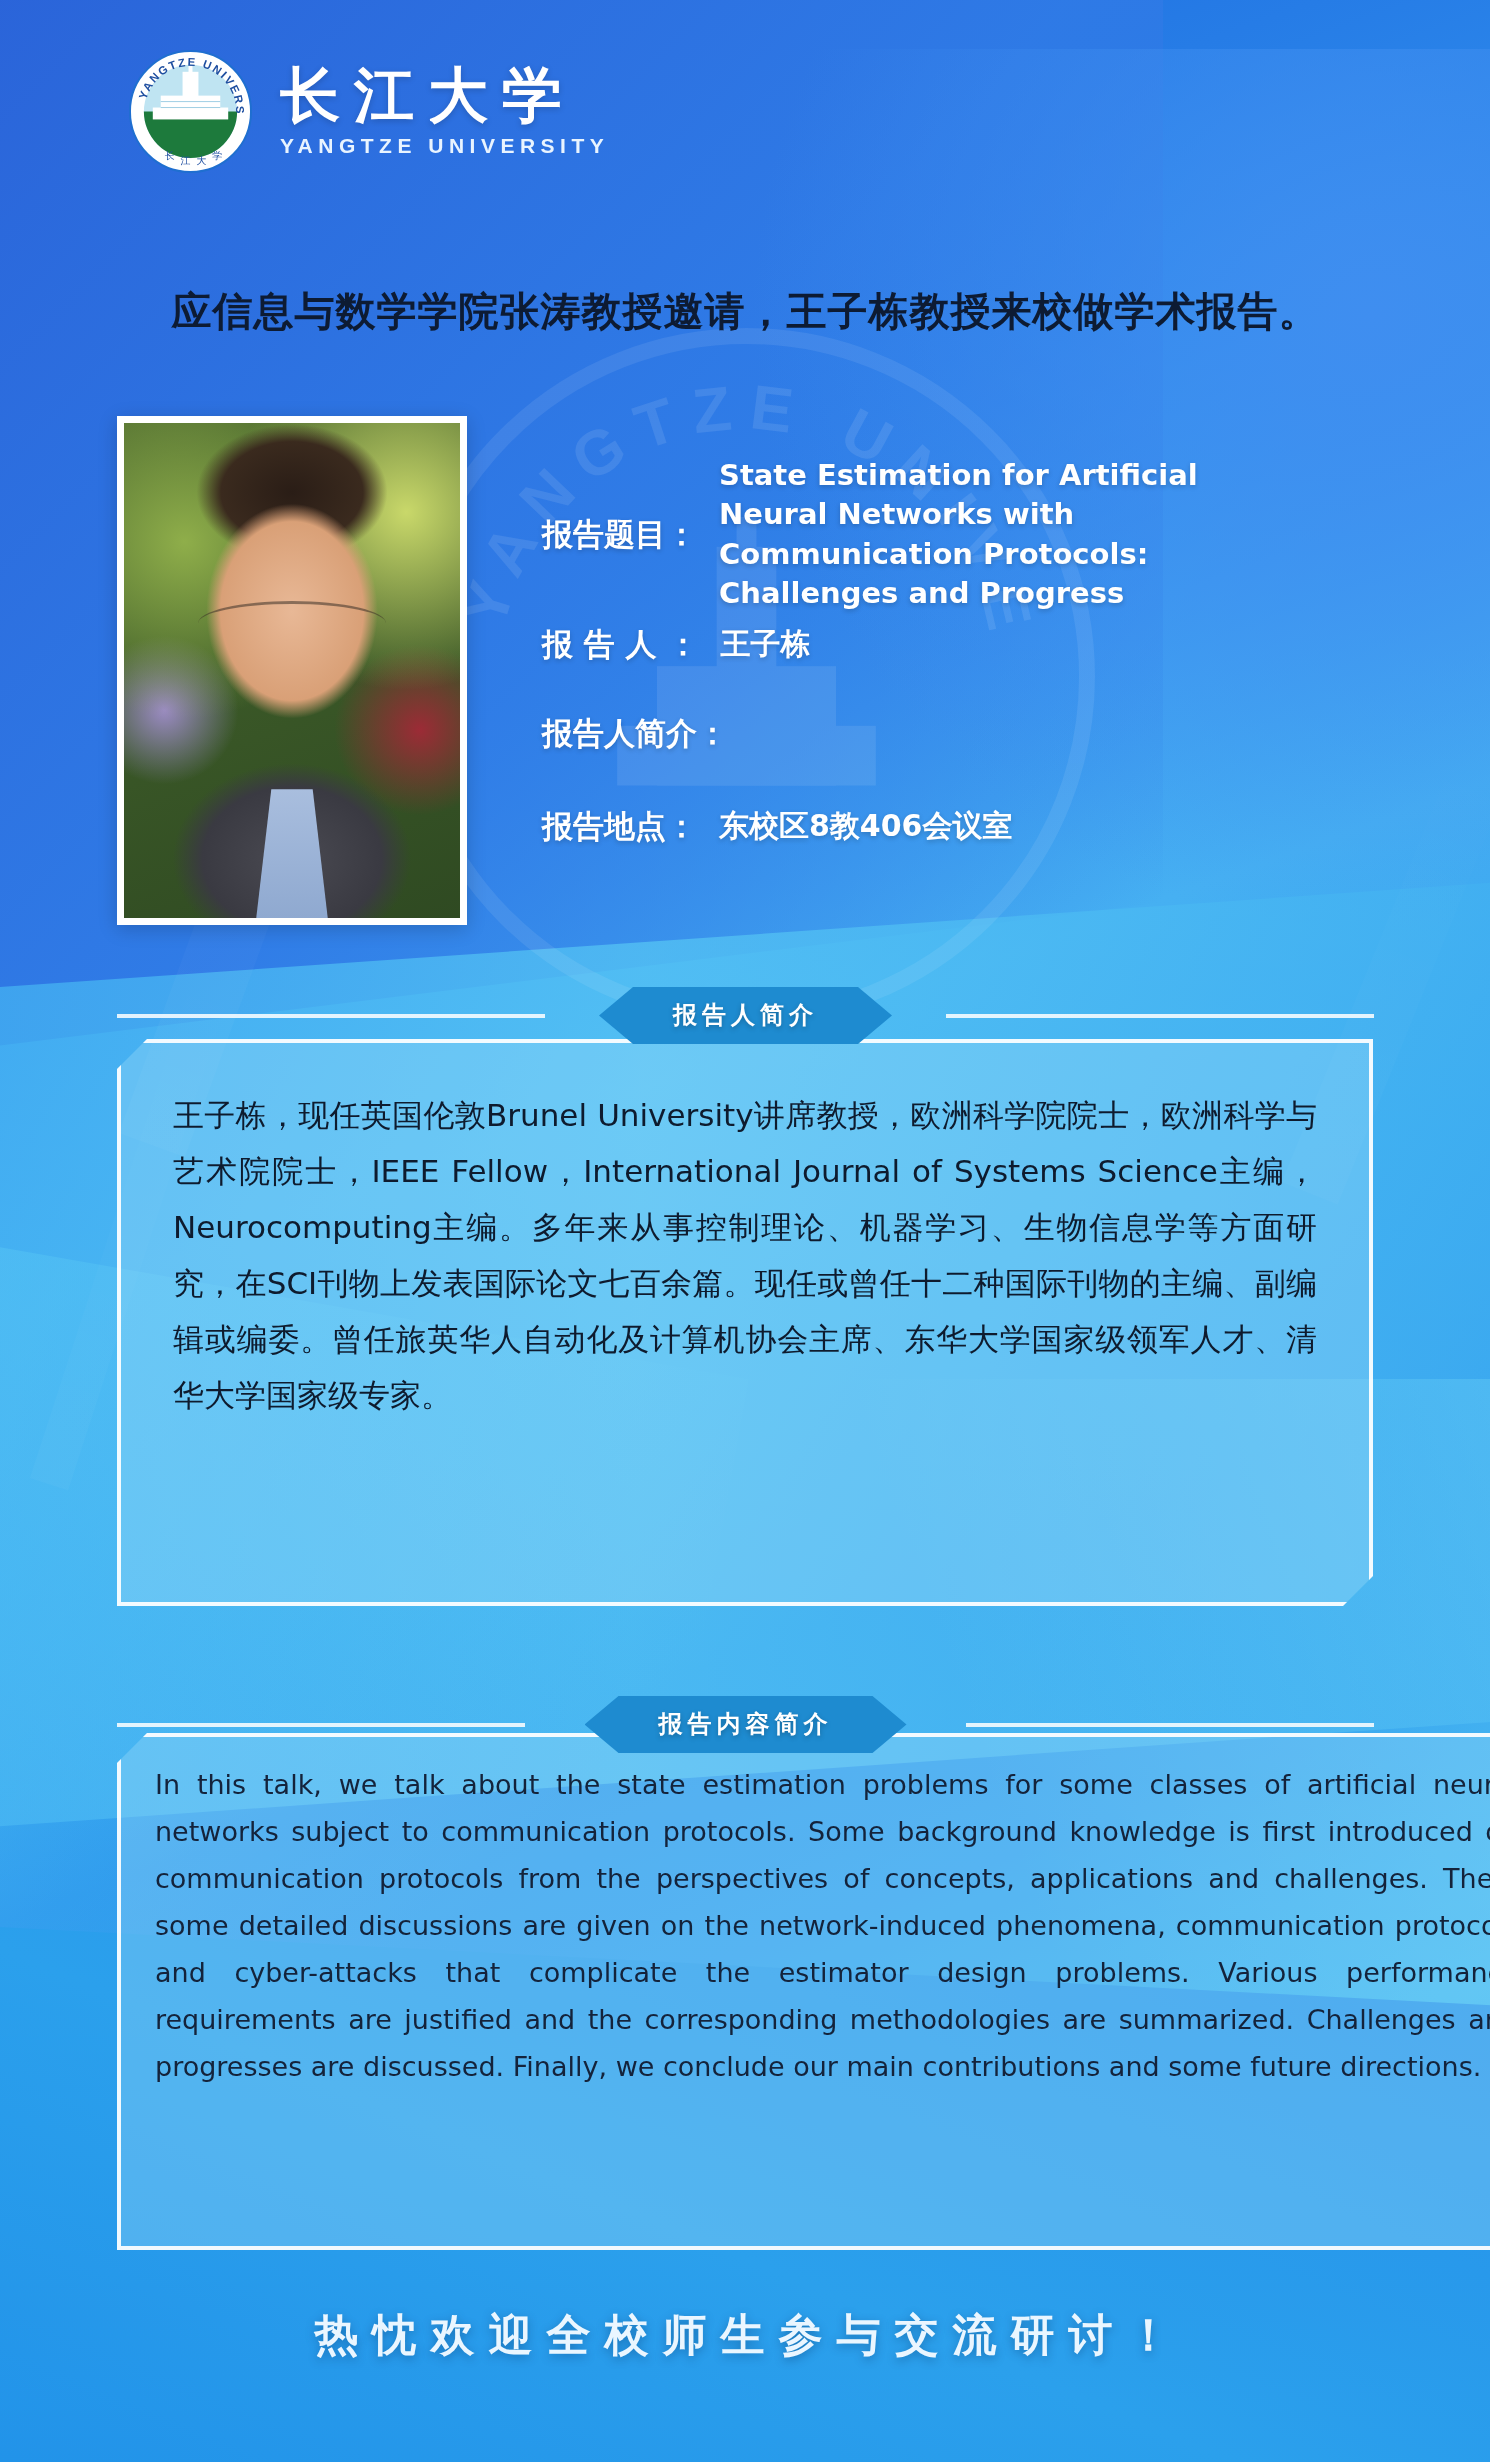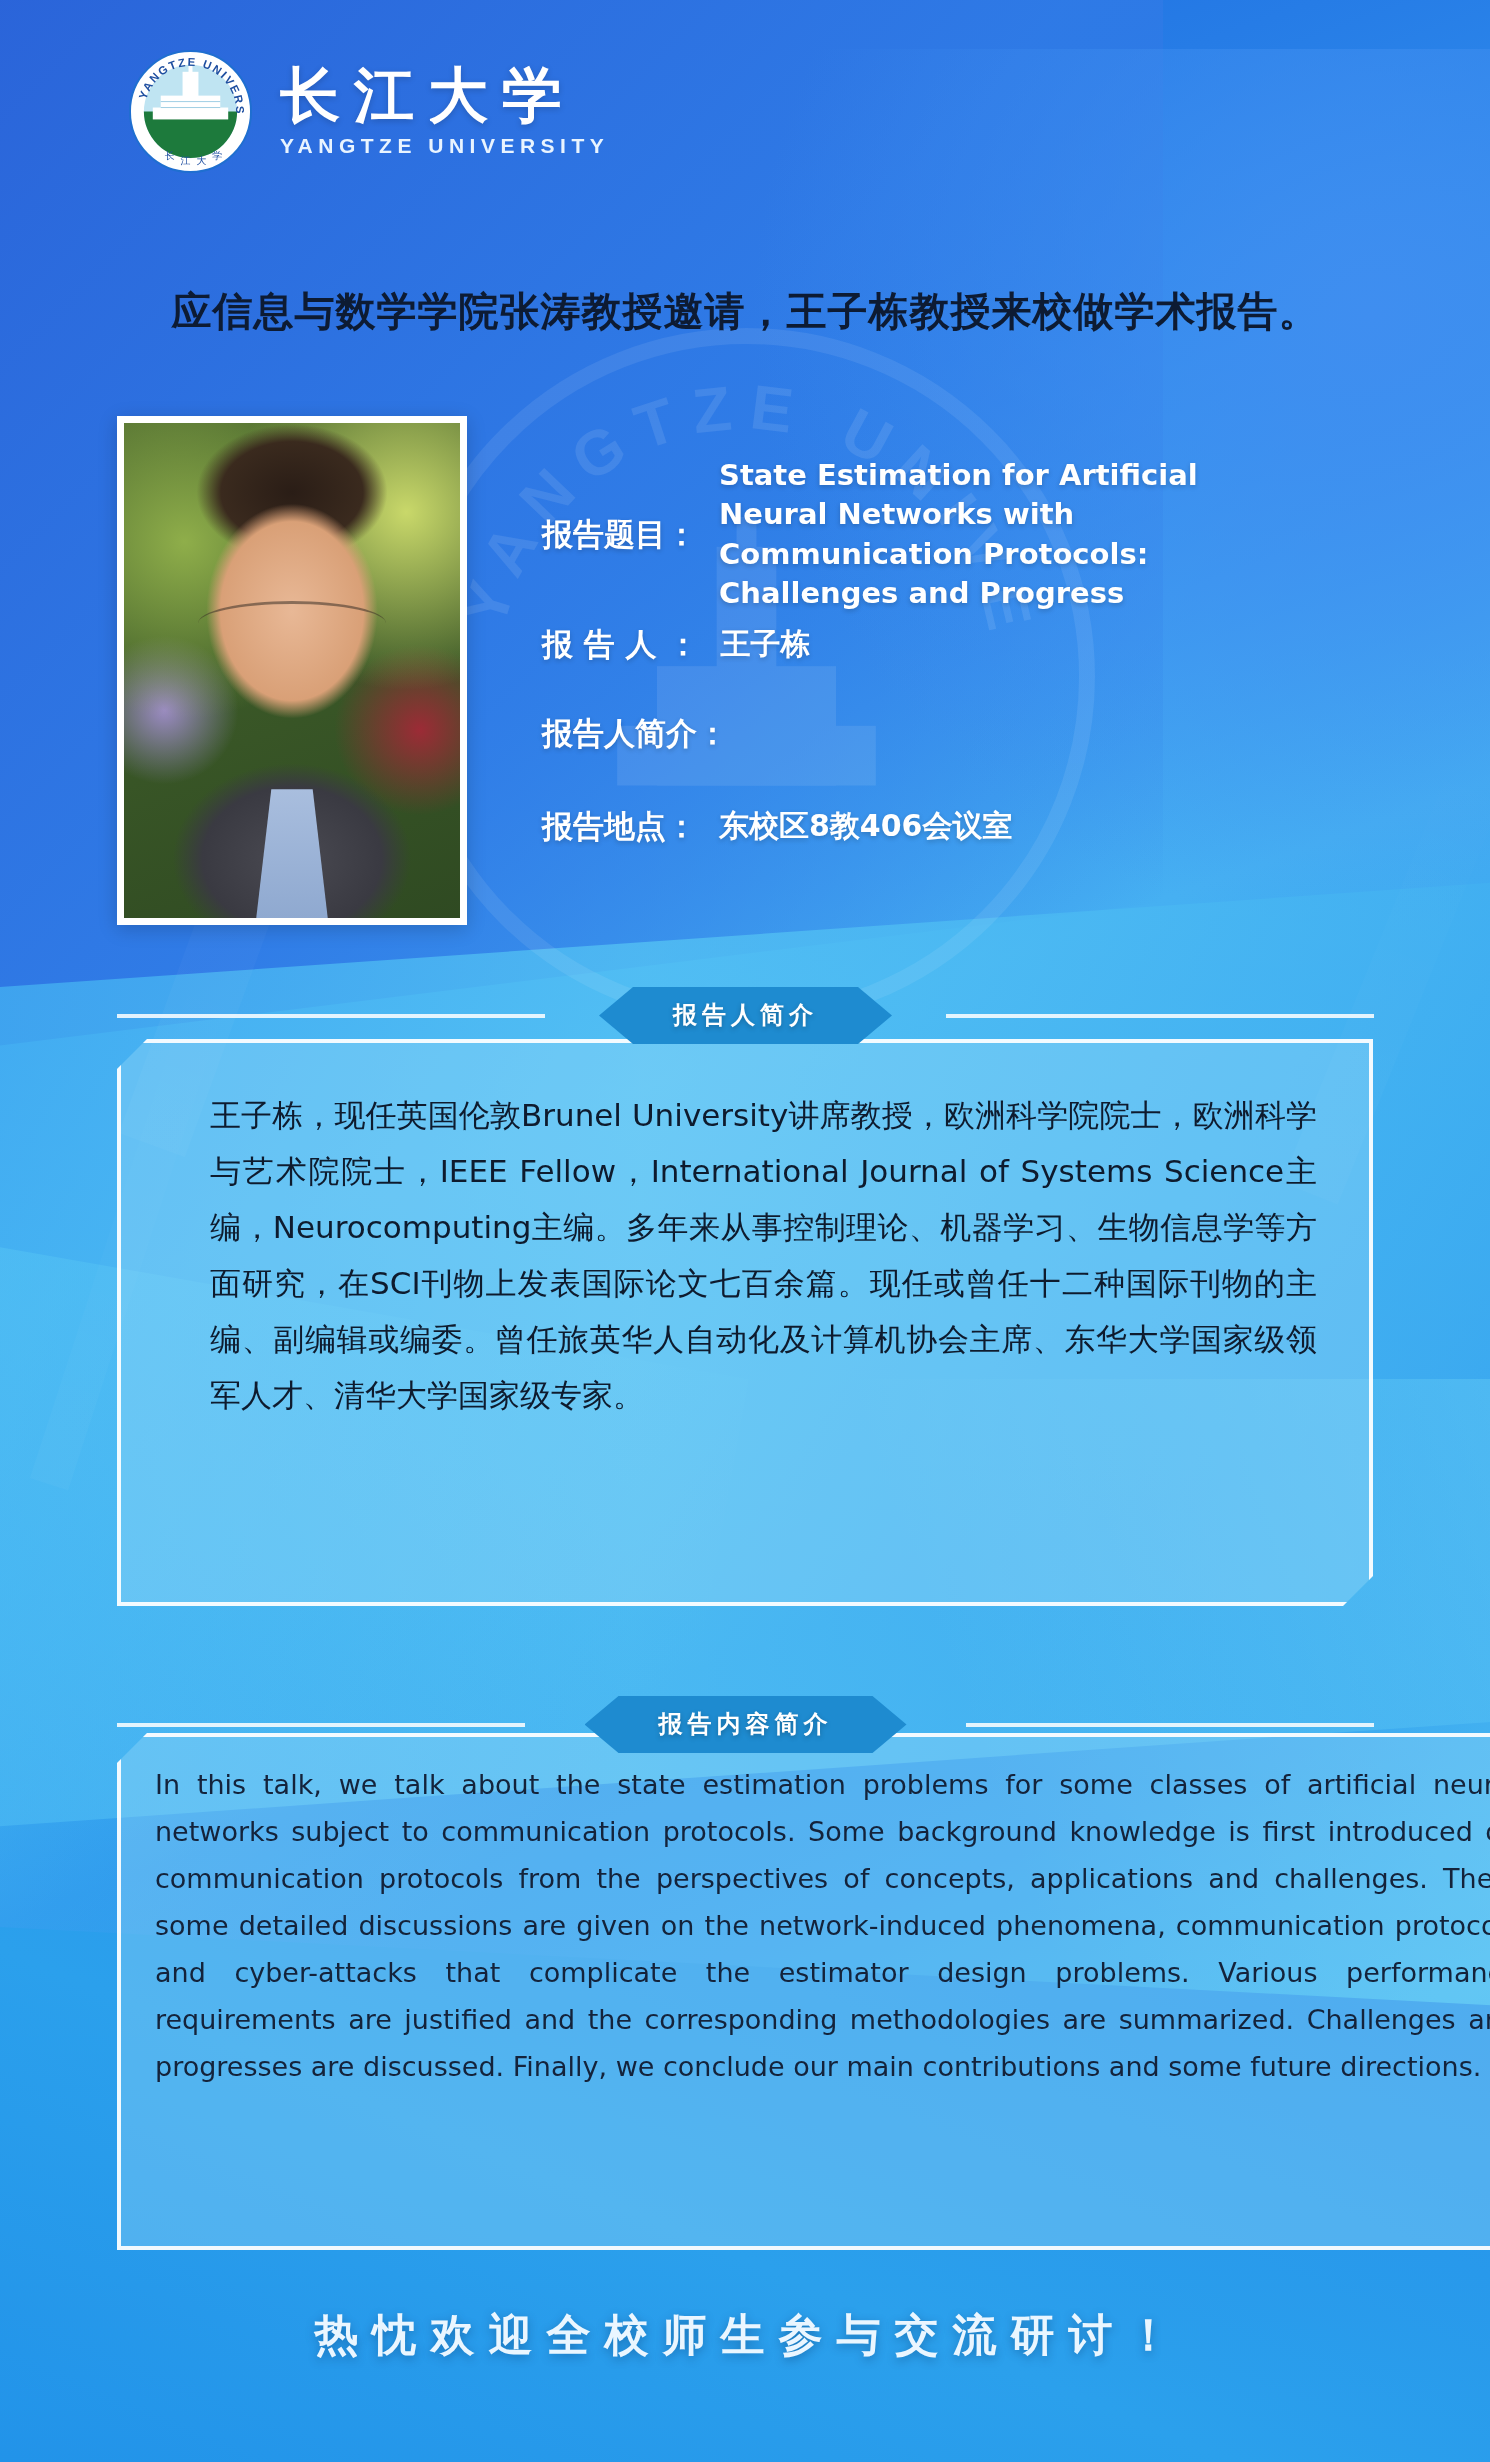--- a/index.html
+++ b/index.html
@@ -216,21 +216,20 @@
   .card-abs  { left:117px; top:1733px; width:1440px; height:517px; }
 
   .bio-text {
     color:#0e1b2e;
     font-family:"DejaVu Sans",sans-serif;
     font-size:31px;
     line-height:56px;
     padding:44px 52px 0 52px;
     text-align:justify;
     text-justify:inter-character;
-    margin-left:37px;
   }
   .abs-text {
     color:#14233b;
     font-family:"DejaVu Sans",sans-serif;
     font-size:27px;
     line-height:47px;
     padding:24px 34px 0 34px;
     text-align:justify;
   }
 

